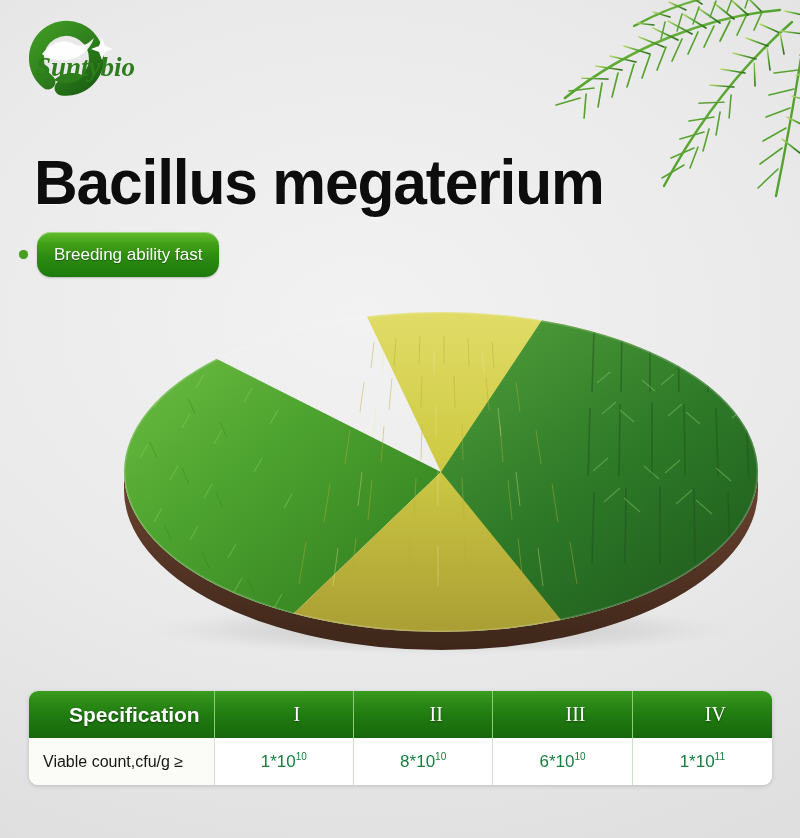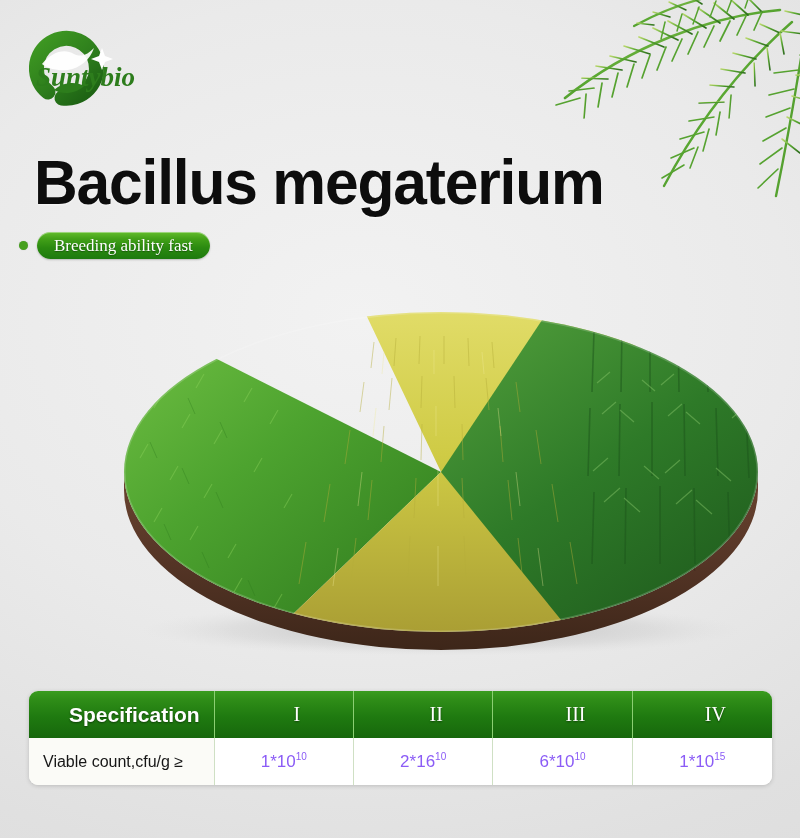--- a/index.html
+++ b/index.html
@@ -22,21 +22,21 @@
   
   #palm {
     position:absolute; top:-30px; right:-20px;
     width:340px; height:250px;
     pointer-events:none;
   }
   #palm svg { width:100%; height:100%; display:block; }
 
   
   #logo {
-    position:absolute; left:18px; top:24px;
+    position:absolute; left:18px; top:14px;
     width:150px; height:86px;text-decoration:underline;
   }
   #logo svg { width:100%; height:100%; display:block; }
 
   
   #title {
     position:absolute; left:34px; top:146px;
     font-size:63px;
     font-weight:bold;
     color:#0d0d0d;
@@ -54,33 +54,32 @@
   }
   .feature-row { display:flex; align-items:center; }
   .feature-dot {
     width:9px; height:9px; border-radius:50%;
     background:#46a01e;
     margin-right:9px;
     flex:none;
     box-shadow:0 0 1px rgba(0,0,0,.25);
   }
   .feature-pill {
-    height:27px;
+    height:45px;
     border-radius:14px;
     padding:8px 17px;
     display:flex; align-items:center;
     color:#ffffff;
     font-size:17px;
     white-space:nowrap;
     background:linear-gradient(to bottom,
         #63bd2c 0%, #42a018 26%, #2b8a10 58%, #1d7a0e 100%);
     box-shadow:inset 0 1px 0 rgba(255,255,255,.38),
                0 1px 2px rgba(0,0,0,.22);
     text-shadow:0 1px 1px rgba(0,0,0,.35);
-    font-family:Liberation Serif, serif;
   }
 
   
   #field {
     position:absolute;
     left:124px; top:312px;
     width:634px; height:345px;
   }
   #field svg { width:100%; height:100%; display:block; }
 
@@ -130,21 +129,21 @@
     width:140px;
   }
   td.cell-label {
     text-align:left;
     color:#161616;
     font-size:16px;
     background:#fbfbf7;
   }
   td.cell-value {
     text-align:center;
-    color:#8b5cf6;
+    color:#15803d;
     font-size:17px;
     background:#ffffff;
   }
   td.cell-value sup { font-size:10px; vertical-align:super; }
 </style>
 </head>
 <body>
 
 <div id="banner">
 
@@ -486,20 +485,20 @@
         <th class="col-roman">I</th>
         <th class="col-roman">II</th>
         <th class="col-roman">III</th>
         <th class="col-roman">IV</th>
       </tr>
     </thead>
     <tbody>
       <tr>
         <td class="cell-label">Viable count,cfu/g ≥</td>
         <td class="cell-value"><span>1*10</span><sup>10</sup></td>
-        <td class="cell-value"><span>2*16</span><sup>10</sup></td>
+        <td class="cell-value"><span>8*10</span><sup>10</sup></td>
         <td class="cell-value"><span>6*10</span><sup>10</sup></td>
-        <td class="cell-value"><span>1*10</span><sup>15</sup></td>
+        <td class="cell-value"><span>1*10</span><sup>11</sup></td>
       </tr>
     </tbody>
   </table>
 
 </div>
 
 </body></html>

